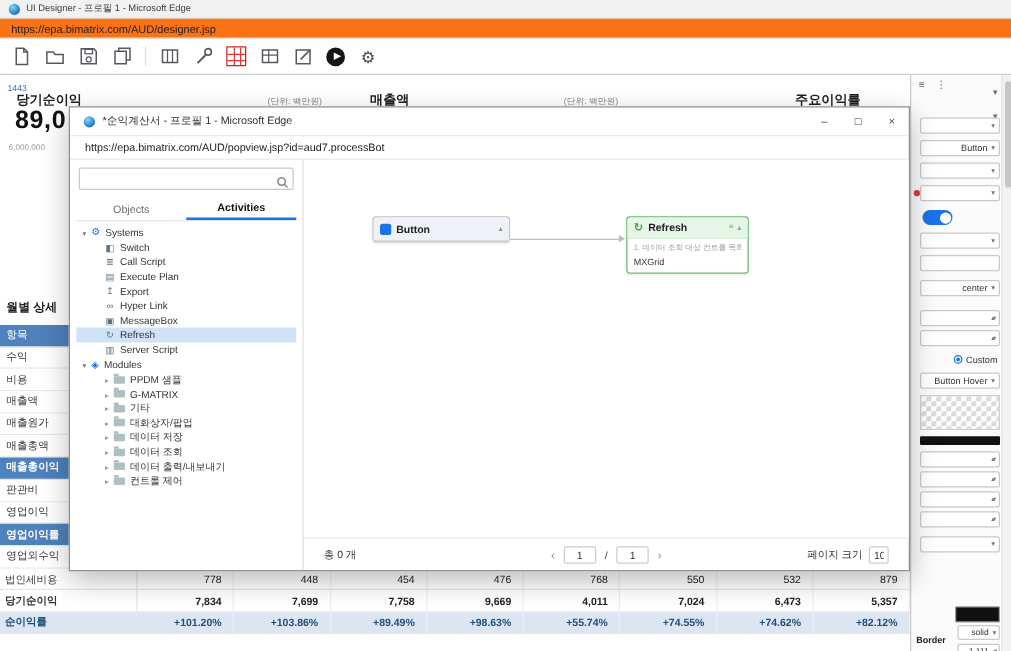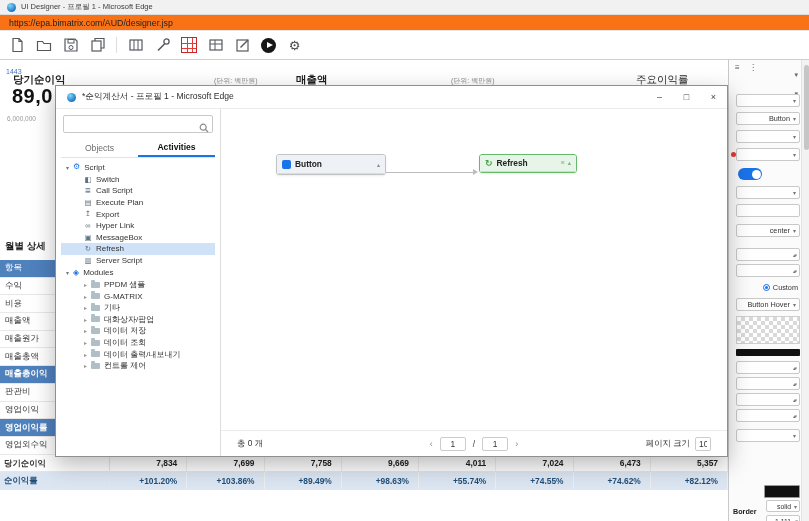--- a/index.html
+++ b/index.html
@@ -24,21 +24,21 @@
     linear-gradient(#e53935,#e53935) 0 9.5px/100% 1px no-repeat,#fff;
     box-sizing:border-box;}
 
   
   .report{position:absolute;left:0;top:60px;width:728px;bottom:0;background:#fff;}
   .rowindex{position:absolute;left:6px;top:8px;font-size:7px;color:#4472c4;}
   .kpi-title{position:absolute;left:13px;top:13px;font-size:10.5px;font-weight:bold;color:#1f1f1f;}
   .unit1{position:absolute;left:214px;top:16px;font-size:7px;color:#888;}
   .sales-title{position:absolute;left:296px;top:13px;font-size:10.5px;font-weight:bold;color:#1f1f1f;}
   .unit2{position:absolute;left:451px;top:16px;font-size:7px;color:#888;}
-  .ratio-title{position:absolute;left:636px;top:13px;font-size:10.5px;font-weight:normal;color:#1f1f1f;}
+  .ratio-title{position:absolute;left:636px;top:13px;font-size:10.5px;font-weight:bold;color:#1f1f1f;}
   .kpi-value{position:absolute;left:12px;top:25px;font-size:20px;font-weight:bold;color:#111;letter-spacing:.5px;}
   .axis-label{position:absolute;left:7px;top:55px;font-size:6.5px;color:#9a9a9a;}
   .section-title{position:absolute;left:5px;top:180px;font-size:9.5px;font-weight:bold;color:#1f1f1f;}
 
   .strip{position:absolute;left:0;top:200px;width:110px;}
   .srow{height:17.7px;display:flex;align-items:center;padding-left:5px;box-sizing:border-box;font-size:8.5px;color:#333;border-bottom:1px solid #e8e8e8;border-right:1px solid #e8e8e8;background:#fff;}
   .srow.hdr{background:#4f81bd;color:#fff;}
   .srow.hl{background:#4f81bd;color:#fff;font-weight:bold;}
 
   .grid-bottom{position:absolute;left:0;top:395px;width:728px;}
@@ -75,21 +75,21 @@
 
   
   .popup{position:absolute;left:55px;top:85px;width:673px;height:372px;background:#fff;border:1px solid #8f8f8f;box-shadow:0 8px 22px rgba(0,0,0,.28);z-index:50;display:flex;flex-direction:column;box-sizing:border-box;}
   .p-titlebar{height:22px;flex:0 0 auto;display:flex;align-items:center;gap:6px;padding:0 0 0 11px;border-bottom:1px solid #ebebeb;font-size:8.6px;color:#2d2d2d;}
   .p-title{white-space:nowrap;}
   .winctl{margin-left:auto;display:flex;height:100%;}
   .winctl span{width:27px;display:flex;align-items:center;justify-content:center;font-size:9px;color:#444;}
   .p-url{height:18px;flex:0 0 auto;display:flex;align-items:center;padding:0 12px;font-size:8.6px;color:#222;border-bottom:1px solid #ececec;}
   .p-body{flex:1;display:flex;min-height:0;}
 
-  .side{width:165px;flex:0 0 auto;border-right:1px solid #ddd;box-sizing:border-box;padding:5px 5px 0 5px;}
+  .side{width:187px;flex:0 0 auto;border-right:1px solid #ddd;box-sizing:border-box;padding:5px 5px 0 5px;}
   .searchbox{position:relative;height:16px;border:1px solid #c9c9c9;border-radius:2px;margin:1px 2px 5px 2px;background:#fff;}
   .searchbox input{position:absolute;left:3px;top:1px;width:128px;height:12px;border:none;outline:none;font-size:8px;background:transparent;}
   .mag{position:absolute;right:3px;top:3px;}
   .tabs{display:flex;height:19px;border-bottom:1px solid #e3e3e3;margin-bottom:3px;}
   .tab{flex:1;display:flex;align-items:center;justify-content:center;font-size:8.6px;color:#6b6b6b;box-sizing:border-box;}
   .tab.active{color:#111;font-weight:bold;border-bottom:2px solid #1a73e8;}
   .tree{font-size:8px;color:#333;}
   .tgroup{height:12.5px;display:flex;align-items:center;gap:4px;padding-left:5px;}
   .tgroup .caret::before{content:"▾";font-size:6px;color:#777;}
   .tgroup .gicon{color:#1a73e8;font-size:8px;line-height:1;}
@@ -263,20 +263,31 @@
         </div>
 
         <div class="srow">
           <span>영업외수익</span>
         </div>
       </div>
 
     <div class="grid-bottom">
 
 
+        <div class="brow">
+          <div class="blabel">법인세비용</div>
+          <div class="bcell">778</div>
+          <div class="bcell">448</div>
+          <div class="bcell">454</div>
+          <div class="bcell">476</div>
+          <div class="bcell">768</div>
+          <div class="bcell">550</div>
+          <div class="bcell">532</div>
+          <div class="bcell">879</div>
+        </div>
 
         <div class="brow bold">
           <div class="blabel">당기순이익</div>
           <div class="bcell">7,834</div>
           <div class="bcell">7,699</div>
           <div class="bcell">7,758</div>
           <div class="bcell">9,669</div>
           <div class="bcell">4,011</div>
           <div class="bcell">7,024</div>
           <div class="bcell">6,473</div>
@@ -351,38 +362,41 @@
   <div class="popup">
     <div class="p-titlebar">
       <span class="edge-icon"></span>
       <span class="p-title">*순익계산서 - 프로필 1 - Microsoft Edge</span>
       <div class="winctl">
         <span>–</span>
         <span>□</span>
         <span>×</span>
       </div>
     </div>
+    <div class="p-url">
+      <span>https://epa.bimatrix.com/AUD/popview.jsp?id=aud7.processBot</span>
+    </div>
     <div class="p-body">
       <div class="side">
         <div class="searchbox">
           <input style="">
           <span class="mag"><svg width="10" height="10" viewBox="0 0 10 10">
                 <circle cx="4.2" cy="4.2" r="3" fill="none" stroke="#8a8a8a" stroke-width="1.2"></circle>
                 <path d="M6.5 6.5L9 9" stroke="#8a8a8a" stroke-width="1.2"></path>
               </svg></span>
         </div>
         <div class="tabs">
           <div class="tab">Objects</div>
           <div class="tab active">Activities</div>
         </div>
         <div class="tree">
           <div class="tgroup">
             <span class="caret"></span>
             <span class="gicon gear"></span>
-            <span>Script</span>
+            <span>Systems</span>
           </div>
           <div>
 
               <div class="titem">
                 <span class="ticon">◧</span>
                 <span>Switch</span>
               </div>
 
               <div class="titem">
                 <span class="ticon">≣</span>
@@ -489,20 +503,24 @@
           <div class="conn-arrow"></div>
           <div class="node rf-node">
             <div class="node-hdr">
               <span class="rficon"></span>
               <span class="node-title">Refresh</span>
               <span class="rf-ics">
                   <span class="m"></span>
                   <span class="c"></span>
                 </span>
             </div>
+            <div class="rf-body">
+              <div class="rf-desc">1. 데이터 조회 대상 컨트롤 목록</div>
+              <div class="rf-target">MXGrid</div>
+            </div>
           </div>
         </div>
         <div class="status-body"></div>
         <div class="pager">
           <span>총 0 개</span>
           <div class="pg-center">
             <span class="pg-nav">‹</span>
             <input class="pgi" value="1" style="">
             <span>/</span>
             <input class="pgi" value="1" style="">

